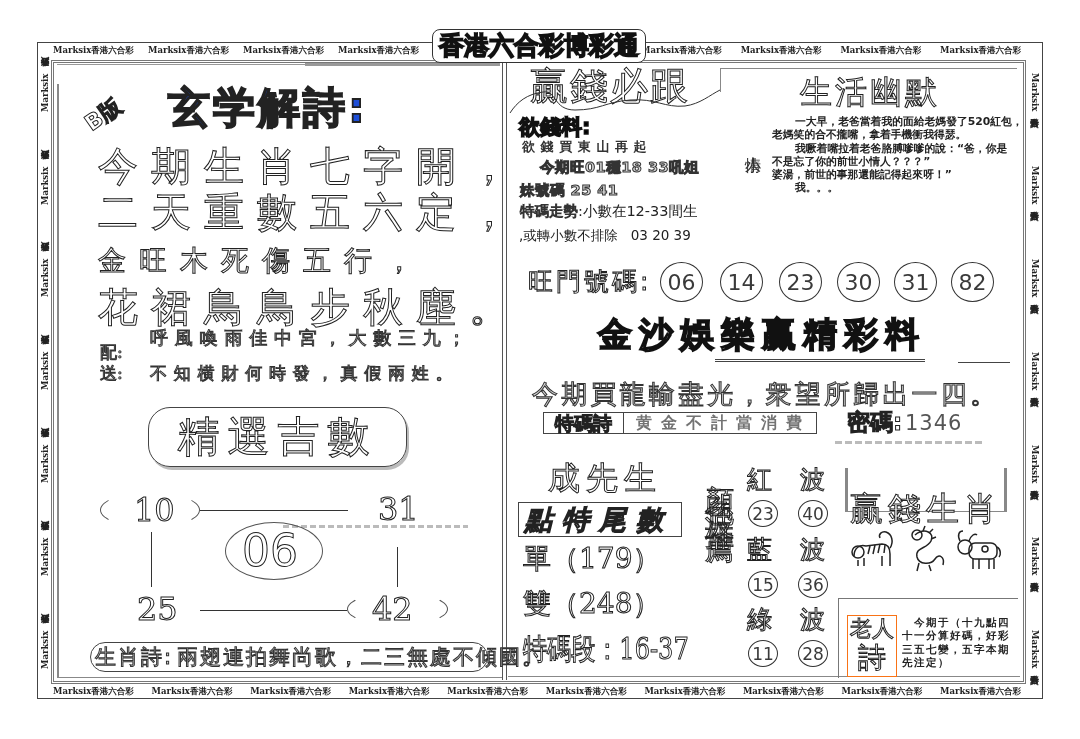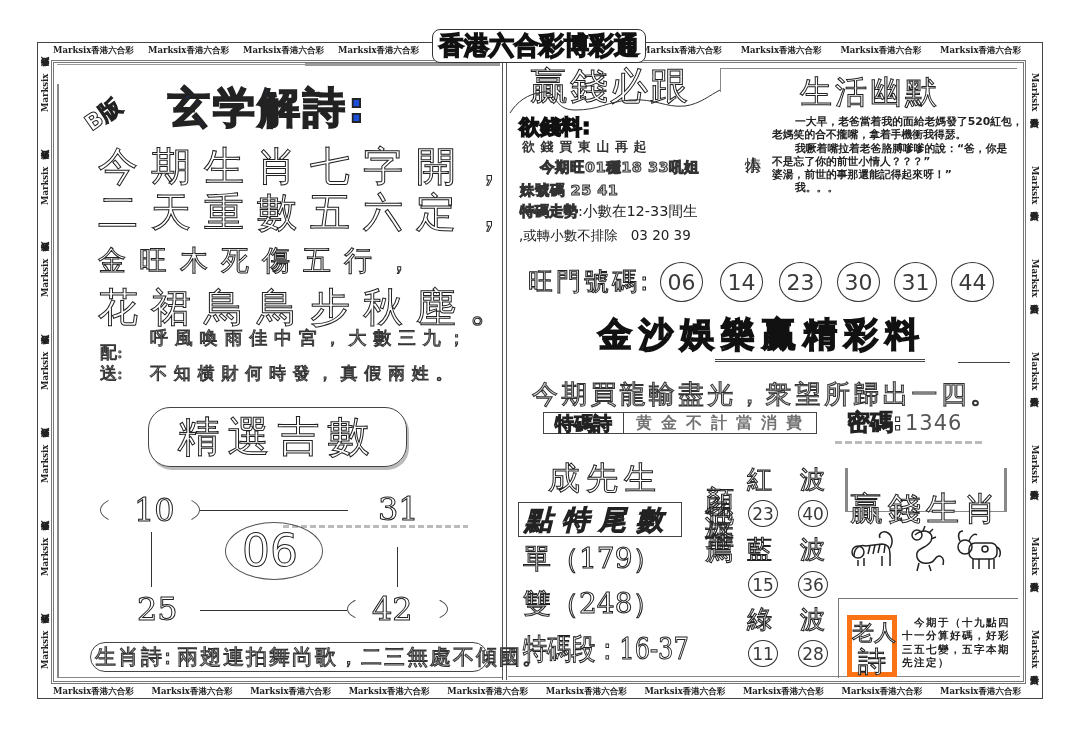--- a/index.html
+++ b/index.html
@@ -151,31 +151,31 @@
   <div class="humor-line">不是忘了你的前世小情人？？？”</div>
   <div class="humor-line">婆湯，前世的事那還能記得起來呀！”</div>
   <div class="humor-line indent">我。。。</div>
 </div>
 
 <div class="a sans" style="left:519px;top:113px;font-size:21px;font-weight:bold;color:#000000;-webkit-text-stroke:1.4px #111;">欲錢料:</div>
 <div class="a serif" style="left:522px;top:138px;font-size:13px;font-weight:bold;letter-spacing:5.6px;color:#333;">欲錢買東山再起</div>
 <div class="a hollow-gray sans" style="left:540px;top:158px;font-size:14.5px;font-weight:bold;letter-spacing:0.5px;">今期旺01穩18 33吼姐</div>
 <div class="a hollow-gray sans" style="left:520px;top:181px;font-size:14.5px;font-weight:bold;letter-spacing:0.5px;">妹號碼 25 41</div>
 <div class="a sans" style="left:520px;top:202px;font-size:14.5px;">
-  <span class="hollow-gray" style="font-weight:bold;">特碼走勢</span><span style="color:#222;">:小數在12-33間生</span>
+  <span class="hollow-gray" style="font-weight:normal;">特碼走勢</span><span style="color:#222;">:小數在12-33間生</span>
 </div>
 <div class="a sans" style="left:519px;top:227px;font-size:13.5px;color:#222;white-space:pre;">,或轉小數不排除   03 20 39</div>
 
 <div class="a hollow sans" style="left:528px;top:266px;font-size:25px;line-height:32px;letter-spacing:3px;">旺門號碼:</div>
 <div class="circ" style="left:660px;top:262px;width:43px;height:40px;font-size:22px;">06</div>
 <div class="circ" style="left:720px;top:262px;width:43px;height:40px;font-size:22px;">14</div>
 <div class="circ" style="left:779px;top:262px;width:43px;height:40px;font-size:22px;">23</div>
 <div class="circ" style="left:837px;top:262px;width:43px;height:40px;font-size:22px;">30</div>
 <div class="circ" style="left:894px;top:262px;width:43px;height:40px;font-size:22px;">31</div>
-<div class="circ" style="left:951px;top:262px;width:43px;height:40px;font-size:22px;">44</div>
+<div class="circ" style="left:951px;top:262px;width:43px;height:40px;font-size:22px;">82</div>
 
 <div class="a sans hollow-heavy" style="left:598px;top:314px;font-size:34px;line-height:40px;letter-spacing:7px;font-weight:bold;">金沙娛樂贏精彩料</div>
 <div class="line" style="left:715px;top:359px;width:210px;border-top:3px double #444;"></div>
 <div class="line" style="left:958px;top:362px;width:52px;border-top:1.5px solid #444;"></div>
 
 <div class="a hollow-gray sans" style="left:532px;top:379px;font-size:26px;line-height:30px;letter-spacing:3.2px;">今期買龍輸盡光，衆望所歸出一四。</div>
 
 <div class="a" style="left:543px;top:412px;width:274px;height:22px;border:1.5px solid #444;box-sizing:border-box;display:flex;align-items:center;">
   <span class="hollow sans" style="display:inline-block;width:79px;height:100%;border-right:1.5px solid #444;text-align:center;font-size:19px;line-height:20px;font-weight:bold;">特碼詩</span>
   <span class="serif" style="padding-left:12px;font-size:16px;font-weight:bold;letter-spacing:9px;color:#737373;">黄金不計當消費</span>
@@ -231,21 +231,21 @@
   <g fill="none" stroke="#222" stroke-width="1.5">
     <rect x="16" y="16" width="28" height="16" rx="6"></rect>
     <circle cx="12" cy="20" r="7"></circle>
     <path d="M7 14 C4 8 6 4 10 4 M16 14 C18 8 22 6 24 8"></path>
     <path d="M20 32 L20 42 M26 32 L26 42 M36 32 L36 42 M41 32 L41 42 M44 20 C48 22 48 28 46 30"></path>
     <circle cx="32" cy="22" r="3"></circle>
   </g>
 </svg>
 
 <div class="a" style="left:838px;top:598px;width:180px;height:80px;border-top:1px solid #777;border-left:1px solid #777;box-sizing:border-box;"></div>
-<div class="a" style="left:847px;top:615px;width:50px;height:62px;border:5px solid #f97316;box-sizing:border-box;text-align:center;">
+<div class="a" style="left:847px;top:615px;width:50px;height:62px;border:1px solid #f97316;box-sizing:border-box;text-align:center;">
   <div class="hollow serif" style="font-size:22px;line-height:26px;">老人</div>
   <div class="hollow serif" style="font-size:28px;line-height:32px;">詩</div>
 </div>
 <div class="a sans" style="left:902px;top:616px;font-size:10.5px;font-weight:bold;letter-spacing:1.5px;color:#222;">
   <div class="humor-line" style="padding-left:12px;">今期于（十九點四</div>
   <div class="humor-line">十一分算好碼，好彩</div>
   <div class="humor-line">三五七變，五字本期</div>
   <div class="humor-line">先注定）</div>
 </div>
 

